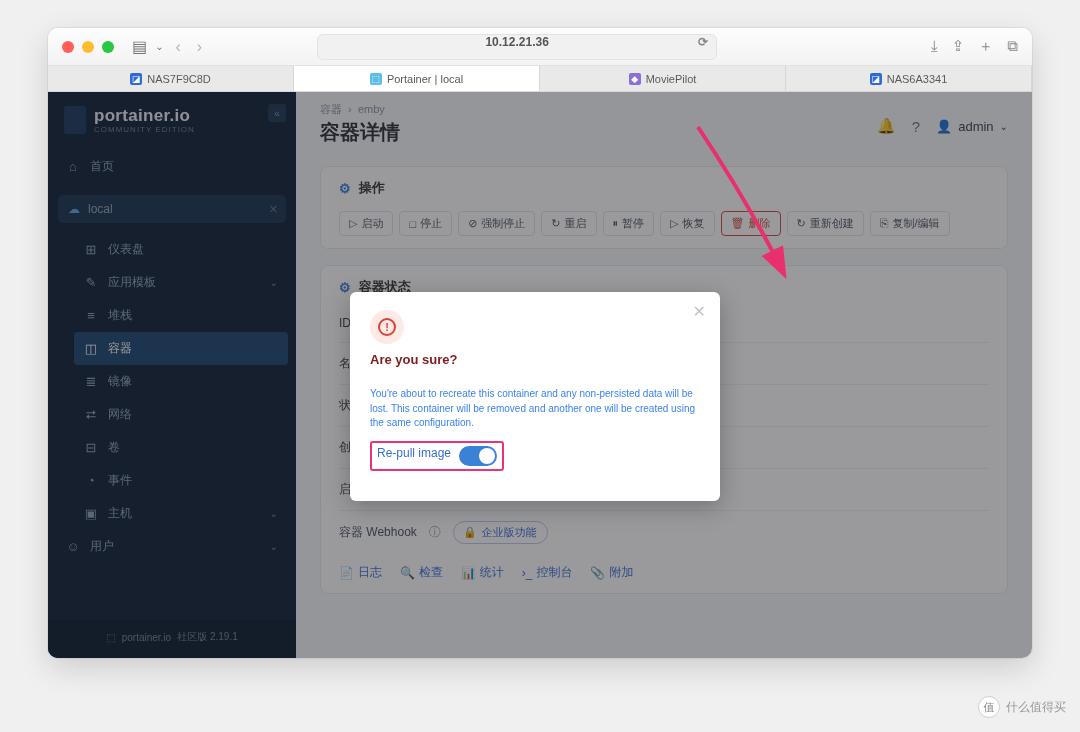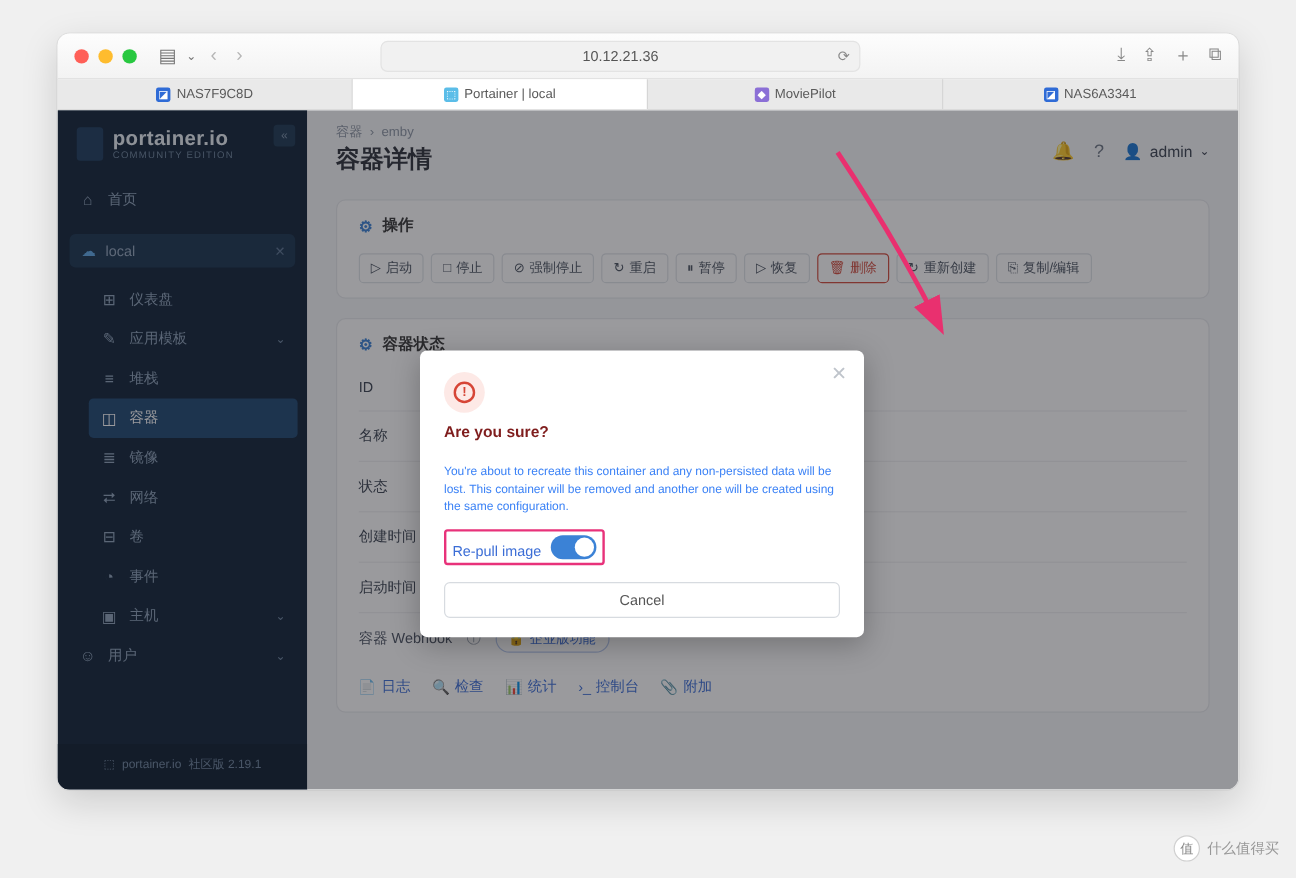--- a/index.html
+++ b/index.html
@@ -8,38 +8,38 @@
 
 .browser-window { position: absolute; left: 48px; top: 28px; width: 984px; height: 630px; background: #fff; border-radius: 10px; box-shadow: 0 10px 30px rgba(0,0,0,0.15), 0 0 0 1px rgba(0,0,0,0.05); overflow: hidden; display: flex; flex-direction: column; }
 
 
 .titlebar { height: 38px; background: linear-gradient(#fdfdfd,#f3f3f3); border-bottom: 1px solid #e2e2e2; display: flex; align-items: center; padding: 0 14px; gap: 8px; }
 .traffic { display: flex; gap: 8px; }
 .dot { width: 12px; height: 12px; border-radius: 50%; }
 .dot.red { background: #ff5f57; } .dot.yellow { background: #febc2e; } .dot.green { background: #28c840; }
 .titlebar-controls { display:flex; align-items:center; gap:8px; margin-left:10px; color:#777; }
 .nav-arrow { color:#b5b5b5; font-size:16px; padding:0 4px; }
-.url-bar { flex:1; max-width: 400px; height:26px; background:#f1f1f1; border:1px solid #e3e3e3; border-radius:6px; margin:0 auto; display:flex; align-items:center; justify-content:center; font-size:12px; color:#555; position:relative; }
+.url-bar { flex:1; max-width: 400px; height:26px; background:#f1f1f1; border:1px solid #e3e3e3; border-radius:6px; margin:0 auto; display:flex; align-items:flex-start; justify-content:center; font-size:12px; color:#555; position:relative;font-weight:bold; }
 .url-refresh { position:absolute; right:8px; color:#888; font-size:12px; }
 .titlebar-right { display:flex; gap:14px; color:#888; font-size:15px; margin-left:auto; }
 
 
 .tabstrip { height: 26px; background:#e9e9e9; display:flex; border-bottom:1px solid #d8d8d8; font-size:11px; }
 .tab { flex:1; display:flex; align-items:center; justify-content:center; gap:5px; border-right:1px solid #d6d6d6; color:#5a5a5a; }
 .tab.active { background:#fff; }
 .tab-icon { width:12px; height:12px; border-radius:2px; display:inline-flex; align-items:center; justify-content:center; font-size:9px; color:#fff; }
 .tab-icon.blue { background:#2f6bd6; }
 .tab-icon.cyan { background:#5bbde8; }
 .tab-icon.purple { background:#8b6fd6; }
 
 
 .app { flex:1; display:flex; position:relative; background:#fff; }
 
 
-.sidebar { width:208px; background:#0d2036; color:#91a4bb; display:flex; flex-direction:column; font-size:12px; position:relative; }
+.sidebar { width:248px; background:#0d2036; color:#91a4bb; display:flex; flex-direction:column; font-size:12px; position:relative; }
 .logo-row { display:flex; align-items:center; gap:8px; padding:14px 16px 10px; }
 .logo-icon { width:22px; height:28px; background:#1a3a5c; border-radius:3px; position:relative; }
 .logo-text { font-size:17px; font-weight:600; color:#e8eef5; letter-spacing:0.3px; }
 .logo-sub { font-size:8px; color:#6a8099; letter-spacing:1px; margin-top:-1px; }
 .collapse-btn { position:absolute; top:12px; right:10px; width:18px; height:18px; background:#1a3550; border-radius:3px; color:#7a90a8; font-size:10px; display:flex; align-items:center; justify-content:center; }
 
 .side-item { display:flex; align-items:center; gap:10px; padding:8px 18px; color:#8ca0b8; }
 .side-item.home { margin-top:6px; margin-bottom:12px; }
 .side-item .icn { width:14px; text-align:center; font-size:13px; }
 .env-pill { margin:0 10px 10px; background:#17324e; border-radius:5px; padding:7px 10px; display:flex; align-items:center; gap:8px; position:relative; }
@@ -77,21 +77,21 @@
 
 .dim { position:absolute; inset:0; background:rgba(30,32,38,0.45); }
 
 
 .modal { position:absolute; left:302px; top:200px; width:370px; background:#fff; border-radius:6px; box-shadow:0 6px 24px rgba(0,0,0,0.25); padding:18px 20px 16px; z-index:5; }
 .modal-close { position:absolute; top:10px; right:14px; color:#bfc4cb; font-size:16px; }
 .modal-icon-wrap { width:34px; height:34px; border-radius:50%; background:#fde9e6; display:flex; align-items:center; justify-content:center; margin-bottom:8px; }
 .modal-icon { width:18px; height:18px; border:2px solid #d64536; border-radius:50%; color:#d64536; font-size:11px; font-weight:700; display:flex; align-items:center; justify-content:center; }
 .modal-title { font-size:13px; font-weight:700; color:#7f1d1d; margin-bottom:20px; }
 .modal-body { font-size:10px; color:#3b82f6; line-height:1.45; }
-.toggle-row { display:flex; align-items:flex-end; gap:8px; margin-top:10px; border:2px solid #e8327a; padding:3px 5px; border-radius:3px; width:fit-content; }
+.toggle-row { display:flex; align-items:flex-start; gap:8px; margin-top:10px; border:2px solid #e8327a; padding:3px 5px; border-radius:3px; width:fit-content; }
 .toggle-label { color:#3b6dd6; font-size:12px; }
 .toggle { width:38px; height:20px; background:#3b82d6; border-radius:10px; position:relative; }
 .toggle .knob { position:absolute; right:2px; top:2px; width:16px; height:16px; background:#fff; border-radius:50%; }
 .modal-actions { display:flex; gap:12px; margin-top:14px; }
 .mbtn { flex:1; height:30px; border-radius:5px; font-size:12px; display:flex; align-items:center; justify-content:center; }
 .mbtn.cancel { background:#fff; border:1px solid #d7dbe0; color:#555; }
 .mbtn.primary { background:#d64536; color:#fff; }
 
 
 .arrow-svg { position:absolute; left:640px; top:30px; z-index:6; pointer-events:none; }
@@ -357,23 +357,20 @@
         </div>
       <div class="modal-title">Are you sure?</div>
       <div class="modal-body">You're about to recreate this container and any non-persisted data will be lost. This container will be removed and another one will be created using the same configuration.</div>
       <div class="toggle-row">
         <span class="toggle-label">Re-pull image</span>
         <div class="toggle">
             <div class="knob"></div>
           </div>
       </div>
       <div class="modal-actions">
-        <div class="mbtn cancel">
-            <span>Cancel</span>
-          </div>
       </div>
     </div>
 
     <svg class="arrow-svg" width="120" height="170">
       <defs>
           <marker id="ah" markerWidth="10" markerHeight="10" refX="6" refY="3" orient="auto">
             <path d="M0,0 L0,6 L8,3 z" fill="#e9306f"></path>
           </marker>
         </defs>
       <path d="M10,5 Q60,80 95,150" stroke="#e9306f" stroke-width="4" fill="none" marker-end="url(#ah)"></path>

